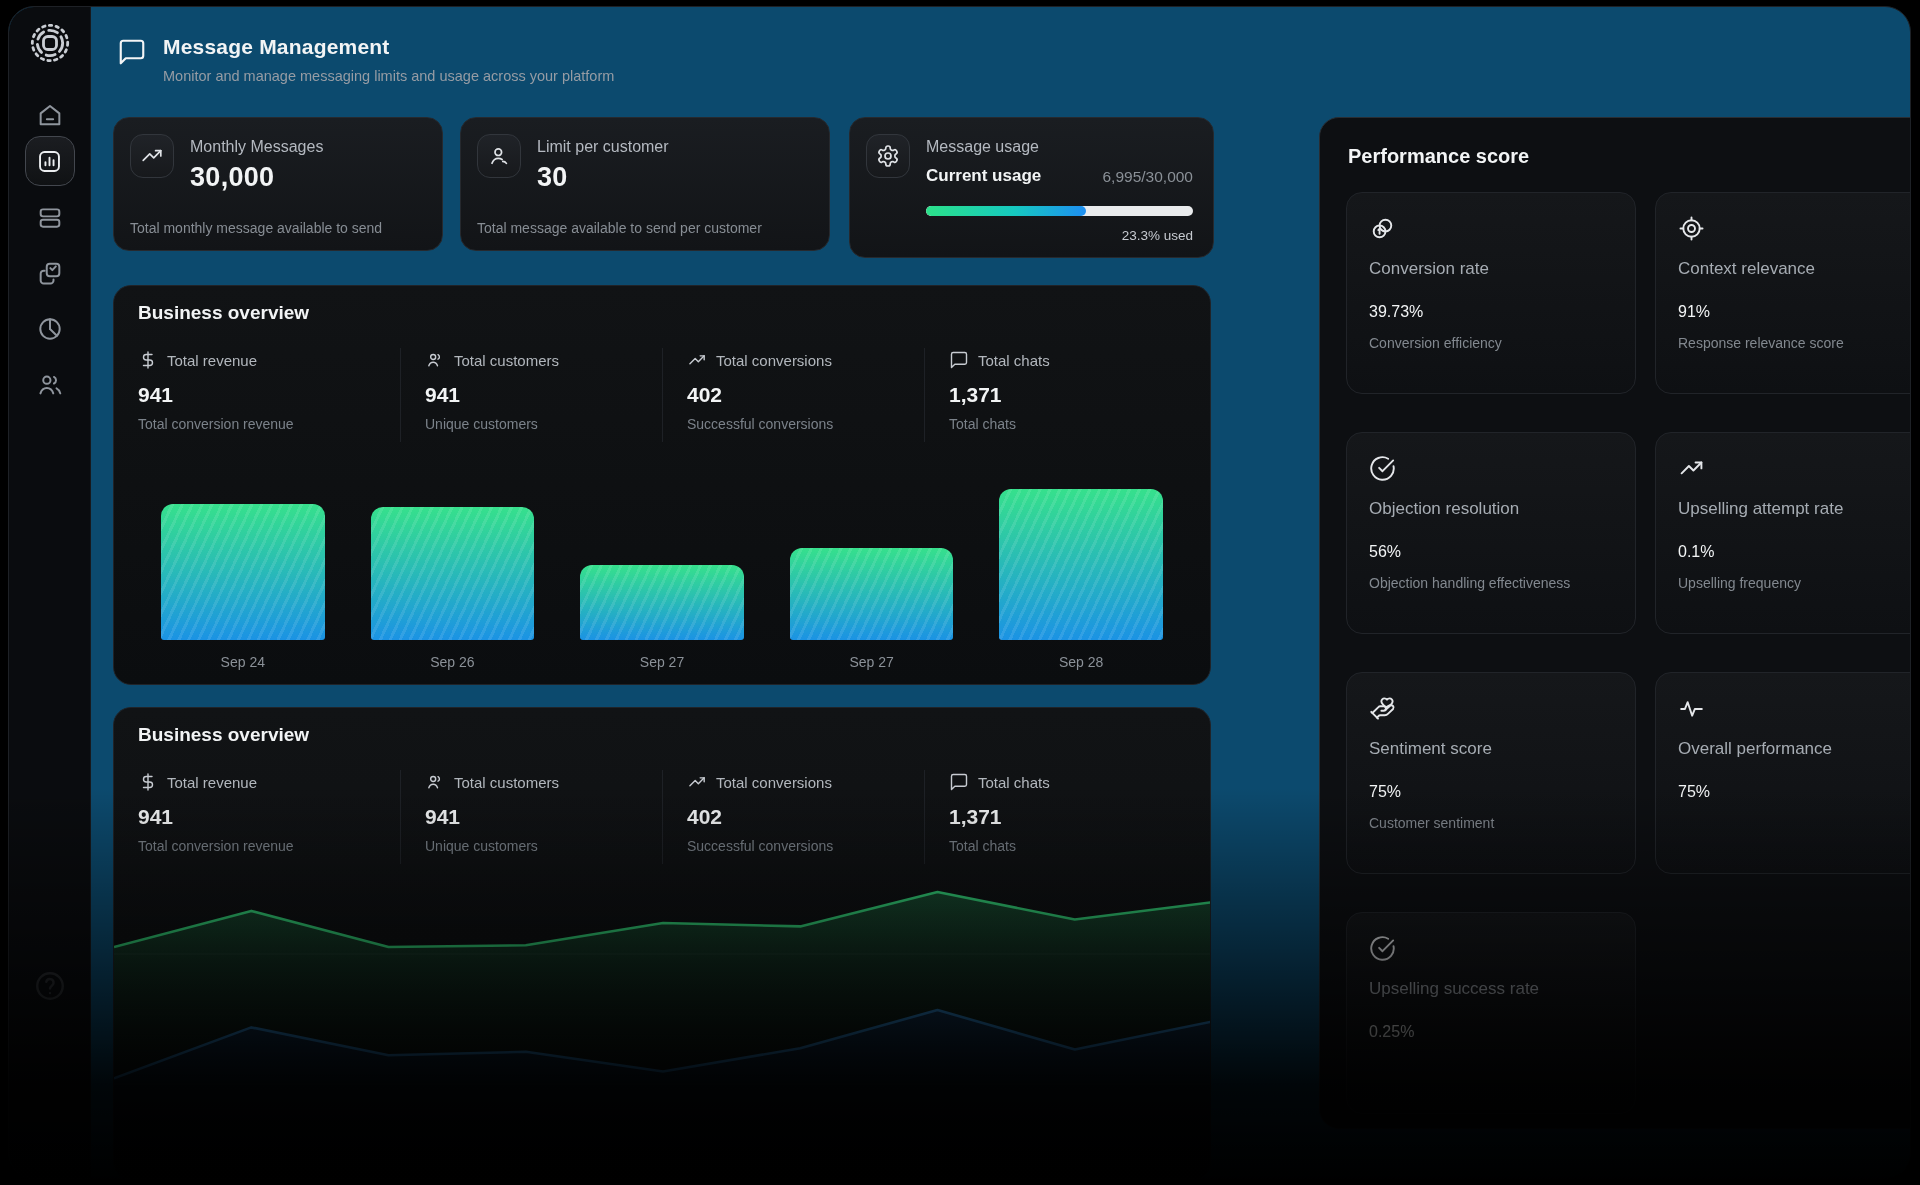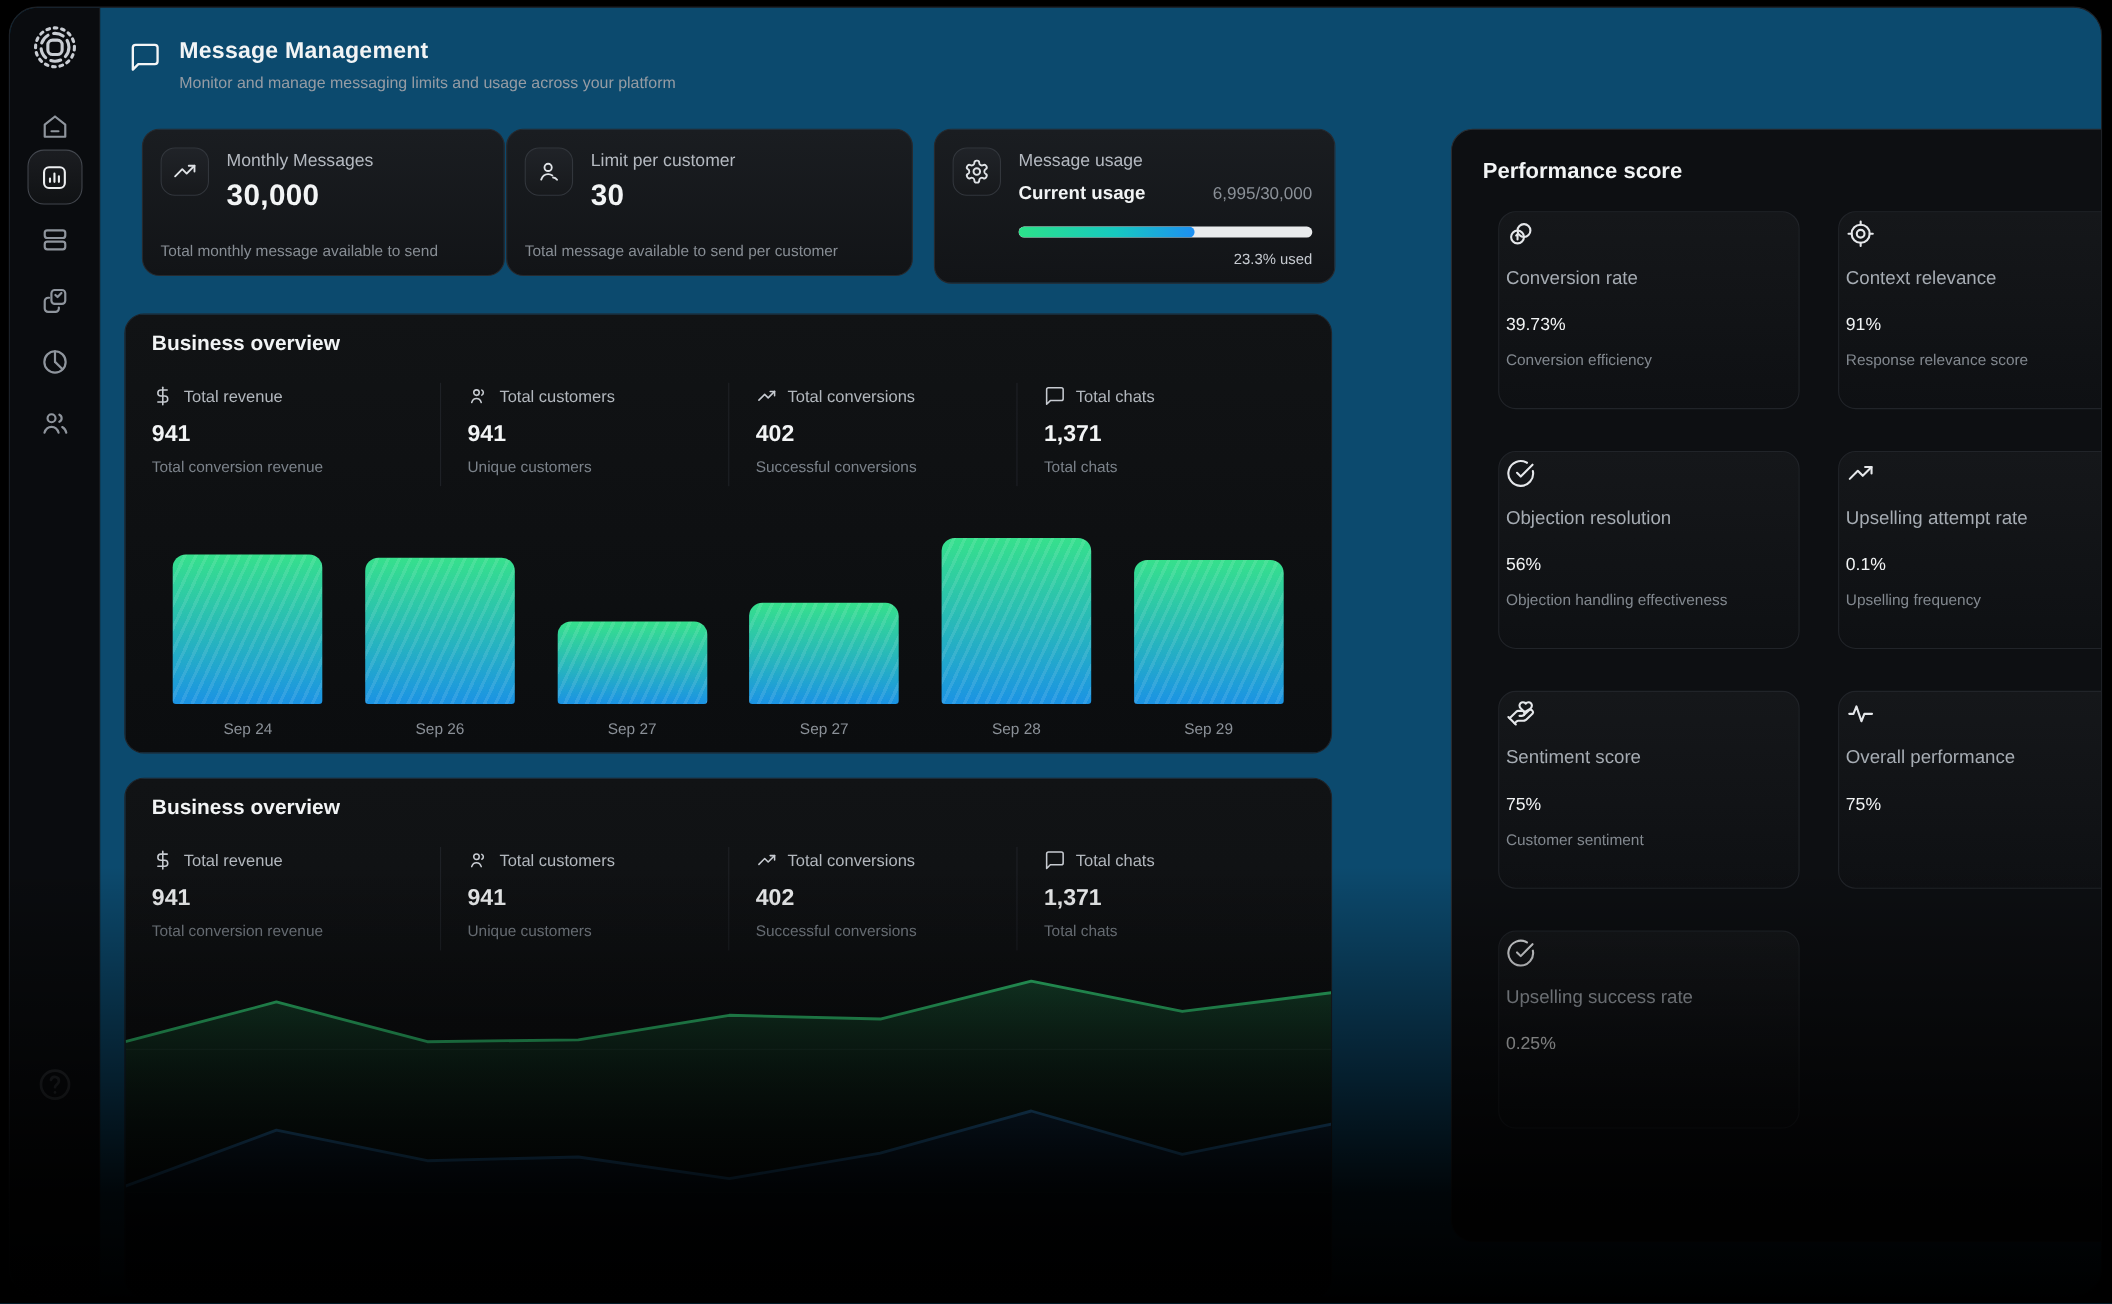--- a/index.html
+++ b/index.html
@@ -111,23 +111,23 @@
 
   
   .perf {
     position:absolute; left:1228px; top:110px; width:651px; height:1012px;
     background:#0d0f12; border:1px solid #2a2d32; border-radius:20px;
   }
   .perf-title { position:absolute; left:28px; top:27px; font-size:20px; font-weight:700; }
   .perf-grid { position:absolute; left:26px; top:74px;
     display:grid; grid-template-columns:290px 290px; gap:38px 19px; }
   .perf-card {
-    height:180px; padding:6px;
+    height:202px; padding:22px;
     background:linear-gradient(180deg,#15171a,#0e1013);
-    border:1px solid #212429; border-radius:16px;margin-left:16px;
+    border:1px solid #212429; border-radius:16px;
   }
   .perf-icon { width:27px; height:27px; color:#e5e7ea; }
   .perf-icon svg { width:27px; height:27px; }
   .perf-label { margin-top:17px; font-size:17px; color:#a6acb3; }
   .perf-value { margin-top:24px; font-size:16px; font-weight:400; }
   .perf-desc { margin-top:14px; font-size:14px; color:#82888f; }
 
   
   .bottom-fade {
     position:absolute; left:0; top:788px; width:1920px; height:397px; z-index:40; pointer-events:none;
@@ -205,21 +205,21 @@
         <svg class="ic" viewBox="0 0 24 24" stroke-width="1.8">
           <path d="M21 15a2 2 0 0 1-2 2H7l-4 4V5a2 2 0 0 1 2-2h14a2 2 0 0 1 2 2z"></path>
         </svg>
       </div>
       <div>
         <h1 class="page-title">Message Management</h1>
         <p class="page-sub">Monitor and manage messaging limits and usage across your platform</p>
       </div>
     </header>
 
-    <div class="card" style="left:22px;width:330px;margin-left:16px;">
+    <div class="card" style="left:22px;width:330px;">
       <div class="icon-box">
         <svg class="ic" viewBox="0 0 24 24">
             <path d="M3.2 16.3 9.7 9.8l4 4L20.8 6.7"></path>
             <path d="M15.6 6.7h5.2v5.2"></path>
           </svg>
       </div>
       <div class="card-title">Monthly Messages</div>
       <div class="card-value">30,000</div>
       <div class="card-desc">Total monthly message available to send</div>
     </div>
@@ -324,26 +324,20 @@
             <div class="bar-area">
               <div class="bar" style="height: 92px;"></div>
             </div>
             <div class="bar-label">Sep 27</div>
           </div>
           <div class="bar-slot">
             <div class="bar-area">
               <div class="bar" style="height: 151px;"></div>
             </div>
             <div class="bar-label">Sep 28</div>
-          </div>
-          <div class="bar-slot">
-            <div class="bar-area">
-              <div class="bar" style="height: 131px;"></div>
-            </div>
-            <div class="bar-label">Sep 29</div>
           </div>
         </div>
     </section>
 
     <section class="panel" id="ov2">
       <div class="panel-title">Business overview</div>
       <div class="stats-grid">
         <div class="stat-col">
           <div class="stat-head">
               <svg class="ic" viewBox="0 0 24 24">

